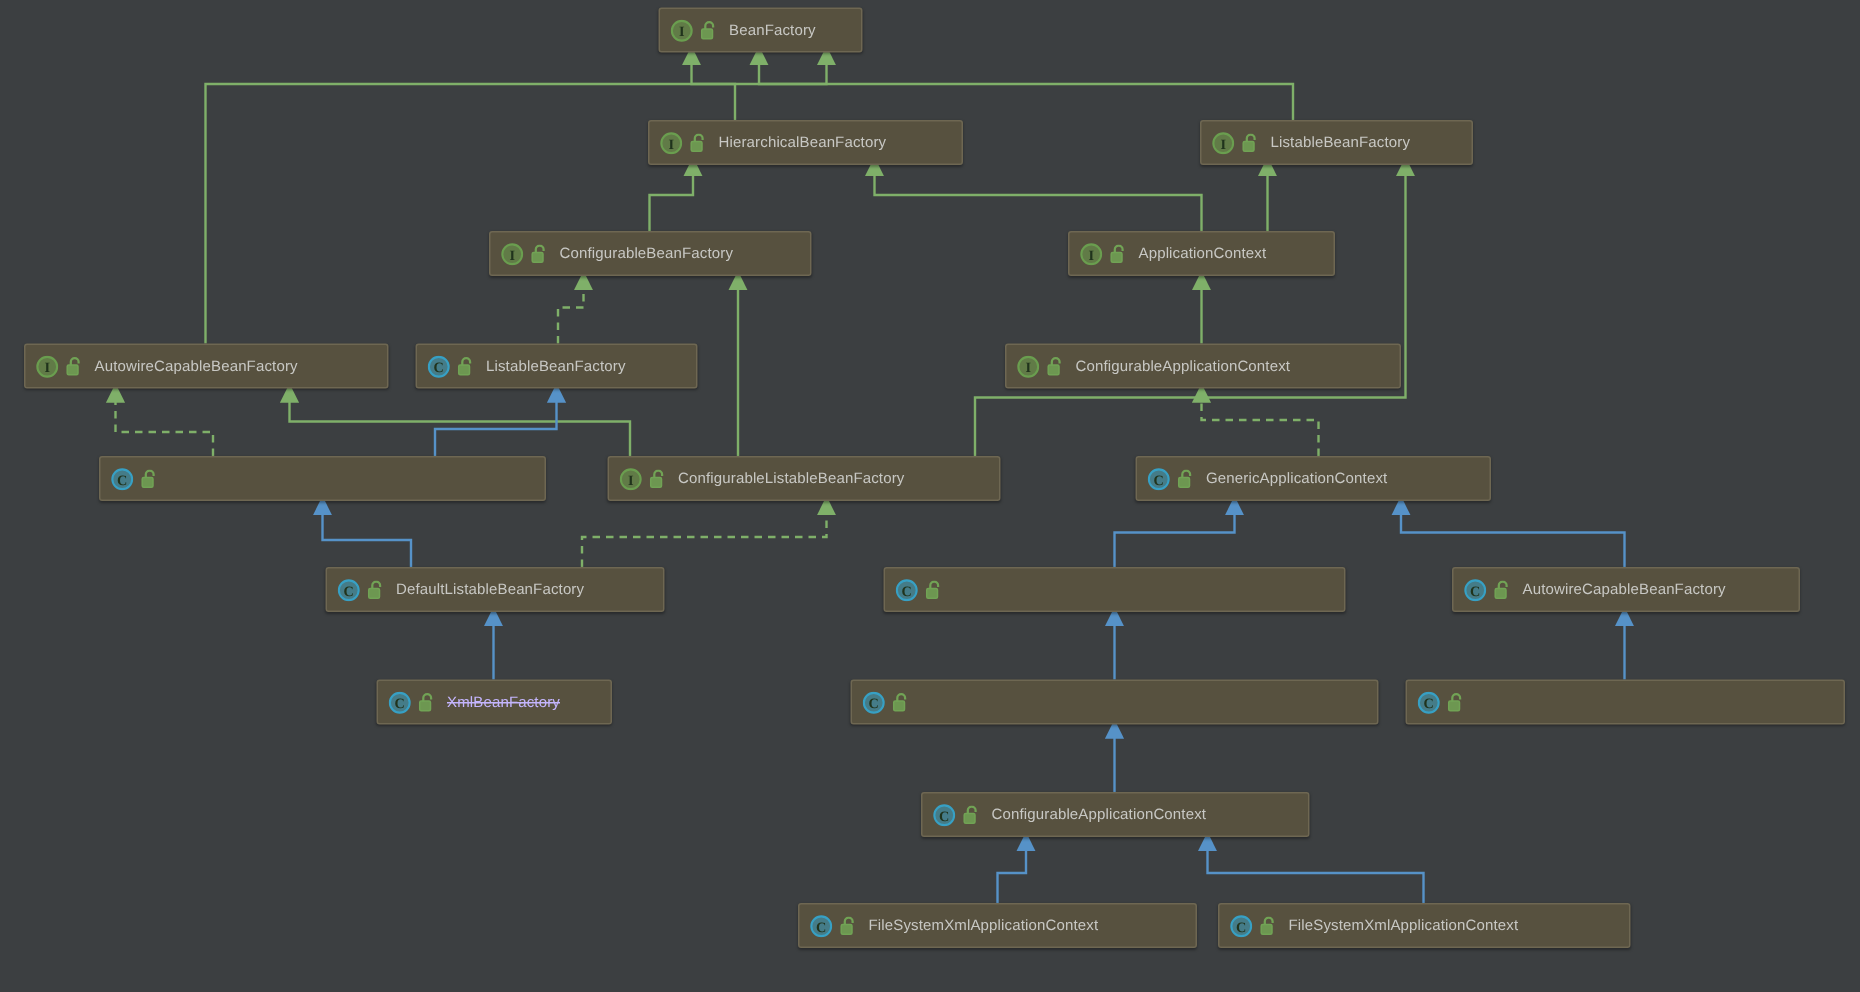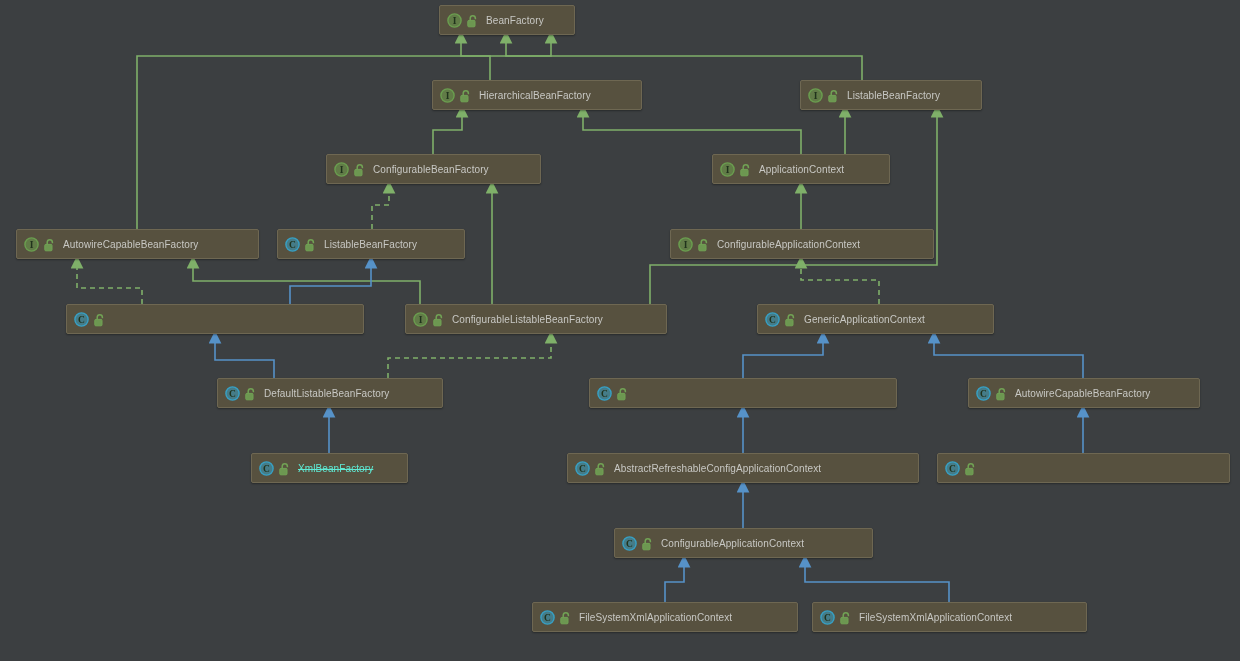--- a/index.html
+++ b/index.html
@@ -57,21 +57,21 @@
   }
   .node .node-label {
     font-size: 10px;
     color: #c8c8c4;
     letter-spacing: 0.1px;
     line-height: 15px;
   }
   .node.deprecated .node-label {
     text-decoration: line-through;
     text-decoration-thickness: 1px;
-    color: #5eead4;
+    color: #c4b5fd;
     text-align: center;
   }
 </style>
 </head>
 <body>
 
 <div id="diagram-canvas">
 
   <svg class="edges" viewBox="0 0 1240 661" xmlns="http://www.w3.org/2000/svg">
     <defs>
@@ -276,21 +276,20 @@
       </div>
       <div class="node" style="left: 567px; top: 453px; width: 352px;">
         <span class="kind-icon"><svg viewBox="0 0 15 15" width="15" height="15">
             <circle cx="7.5" cy="7.5" r="6.6" fill="#37a0c4" fill-opacity="0.55" stroke="#37a0c4" stroke-width="1.4"></circle>
             <text x="7.5" y="11.1" text-anchor="middle" font-size="9.5" font-family="&quot;Liberation Serif&quot;, serif" font-weight="bold" fill="#20331c">C</text>
           </svg></span>
         <span class="lock-icon"><svg viewBox="0 0 12 13" width="12" height="13">
             <path d="M 3.2 5.6 L 3.2 3.4 A 2.5 2.5 0 0 1 8.4 3.4 L 8.4 4.3" fill="none" stroke="#71a355" stroke-width="1.5"></path>
             <rect x="0.8" y="5.4" width="7.2" height="6.4" rx="1" fill="#71a355" fill-opacity="0.85" stroke="#71a355" stroke-width="1"></rect>
           </svg></span>
-        <span class="node-label">AbstractRefreshableConfigApplicationContext</span>
       </div>
       <div class="node" style="left: 937px; top: 453px; width: 293px;">
         <span class="kind-icon"><svg viewBox="0 0 15 15" width="15" height="15">
             <circle cx="7.5" cy="7.5" r="6.6" fill="#37a0c4" fill-opacity="0.55" stroke="#37a0c4" stroke-width="1.4"></circle>
             <text x="7.5" y="11.1" text-anchor="middle" font-size="9.5" font-family="&quot;Liberation Serif&quot;, serif" font-weight="bold" fill="#20331c">C</text>
           </svg></span>
         <span class="lock-icon"><svg viewBox="0 0 12 13" width="12" height="13">
             <path d="M 3.2 5.6 L 3.2 3.4 A 2.5 2.5 0 0 1 8.4 3.4 L 8.4 4.3" fill="none" stroke="#71a355" stroke-width="1.5"></path>
             <rect x="0.8" y="5.4" width="7.2" height="6.4" rx="1" fill="#71a355" fill-opacity="0.85" stroke="#71a355" stroke-width="1"></rect>
           </svg></span>

